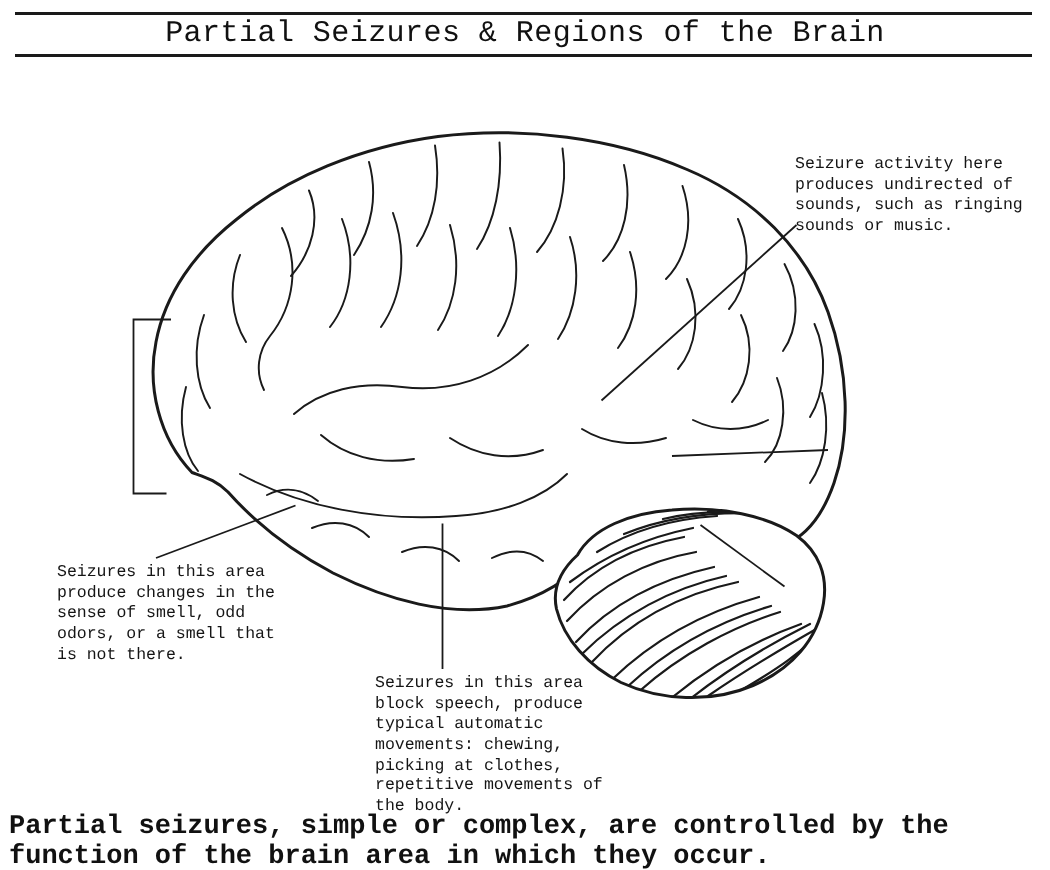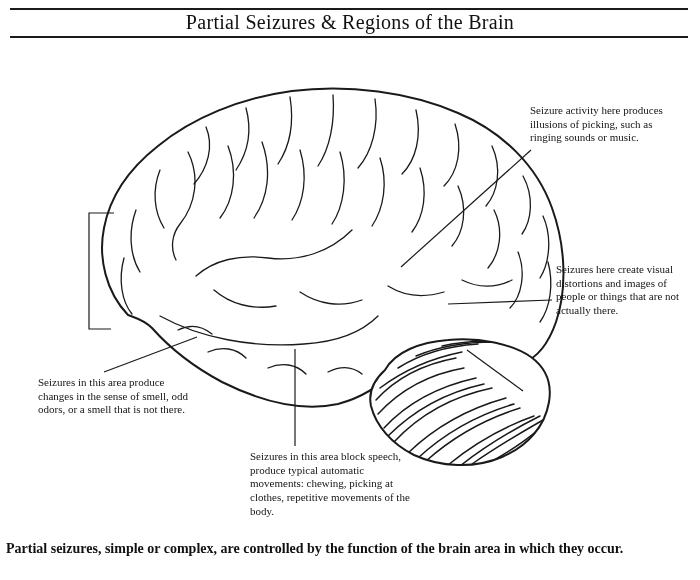--- a/index.html
+++ b/index.html
@@ -1,21 +1,21 @@
 <!DOCTYPE html>
 <html><head>
 <meta charset="utf-8">
 <style>
   html, body { margin: 0; padding: 0; background: #ffffff; }
   .page {
     position: relative;
     width: 700px;
     height: 580px;
     background: #ffffff;
-    font-family: Liberation Serif, serif;
+    font-family: Liberation Mono, monospace;
     color: #141414;
     overflow: hidden;
   }
   .rule {
     position: absolute;
     left: 10px;
     right: 12px;
     height: 2px;
     background: #1a1a1a;
   }
@@ -48,21 +48,21 @@
   .ann-visual         { left: 556px; top: 263px; width: 128px; }
   .ann-smell          { left: 38px;  top: 376px; width: 152px; }
   .ann-speech         { left: 250px; top: 450px; width: 165px; }
   .ann-consciousness  { left: 521px; top: 390px; width: 160px; }
   .footer {
     position: absolute;
     left: 6px;
     top: 541px;
     width: 690px;
     font-weight: bold;
-    font-size: 14px;
+    font-size: 18px;
     color: #111;
   }
 </style>
 </head>
 <body>
 
 <div class="page">
 
   <div class="rule rule-top"></div>
   <div class="title">Partial Seizures &amp; Regions of the Brain</div>
@@ -152,19 +152,18 @@
     <g stroke="#1a1a1a" stroke-width="1.2" fill="none">
       <polyline points="114,213 89,213 89,329 111,329"></polyline>
       <line x1="531" y1="150" x2="401" y2="267"></line>
       <line x1="552" y1="300" x2="448" y2="304"></line>
       <line x1="104" y1="372" x2="197" y2="337"></line>
       <line x1="295" y1="349" x2="295" y2="446"></line>
       <line x1="523" y1="391" x2="467" y2="350"></line>
     </g>
   </svg>
 
-  <div class="ann ann-auditory">Seizure activity here produces illusions of picking, such as ringing sounds or music.</div>
-  <div class="ann ann-visual">Seizures here create visual distortions and images of people or things that are not actually there.</div>
+  <div class="ann ann-auditory">Seizure activity here produces undirected of sounds, such as ringing sounds or music.</div>
   <div class="ann ann-smell">Seizures in this area produce changes in the sense of smell, odd odors, or a smell that is not there.</div>
   <div class="ann ann-speech">Seizures in this area block speech, produce typical automatic movements: chewing, picking at clothes, repetitive movements of the body.</div>
 
   <div class="footer">Partial seizures, simple or complex, are controlled by the function of the brain area in which they occur.</div>
 </div>
 
 </body></html>

